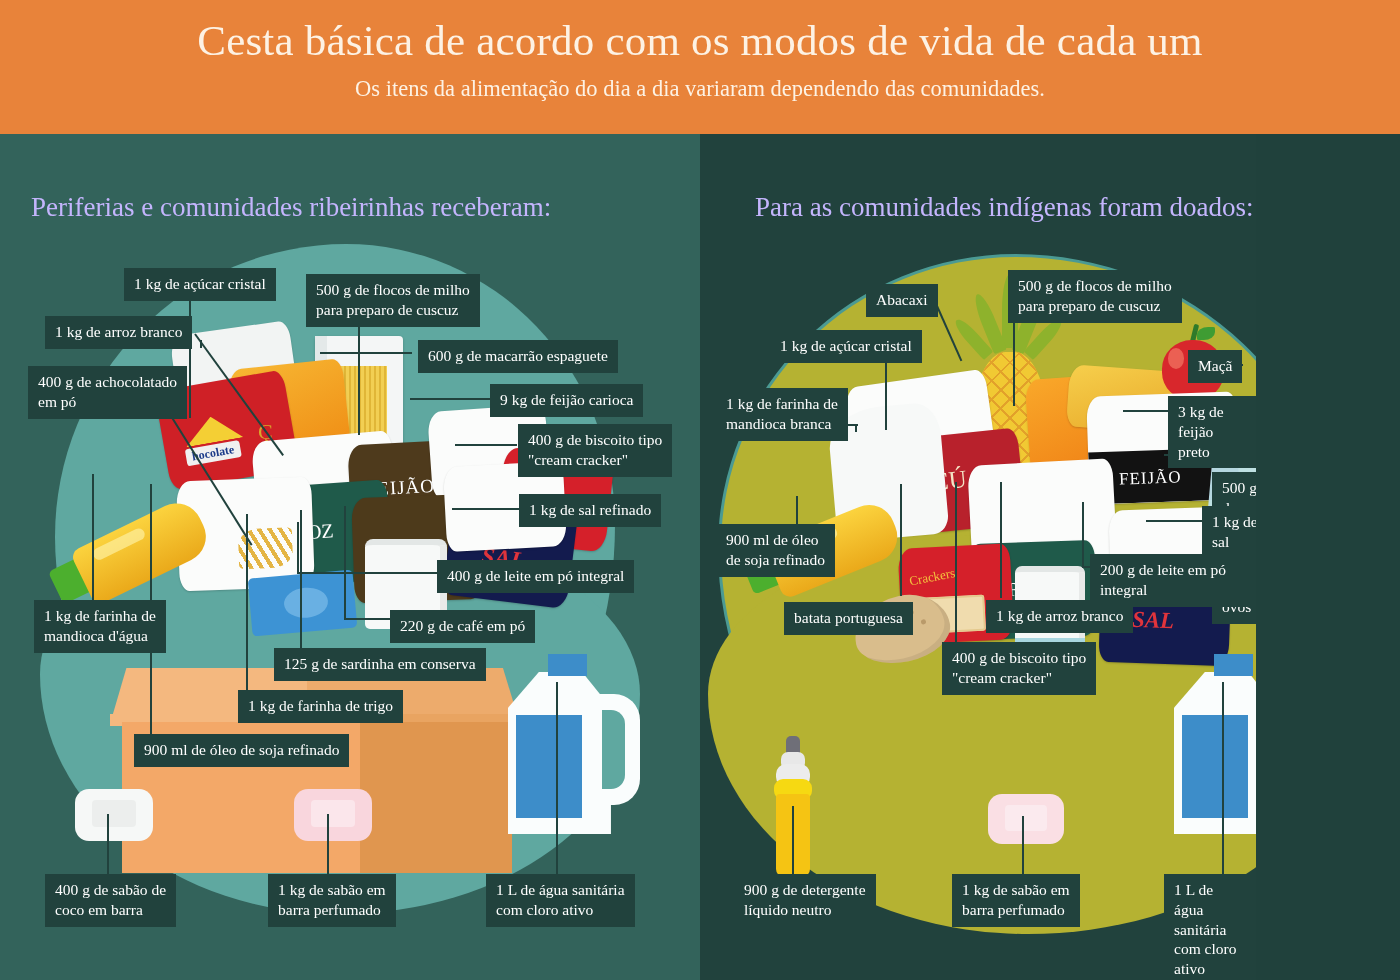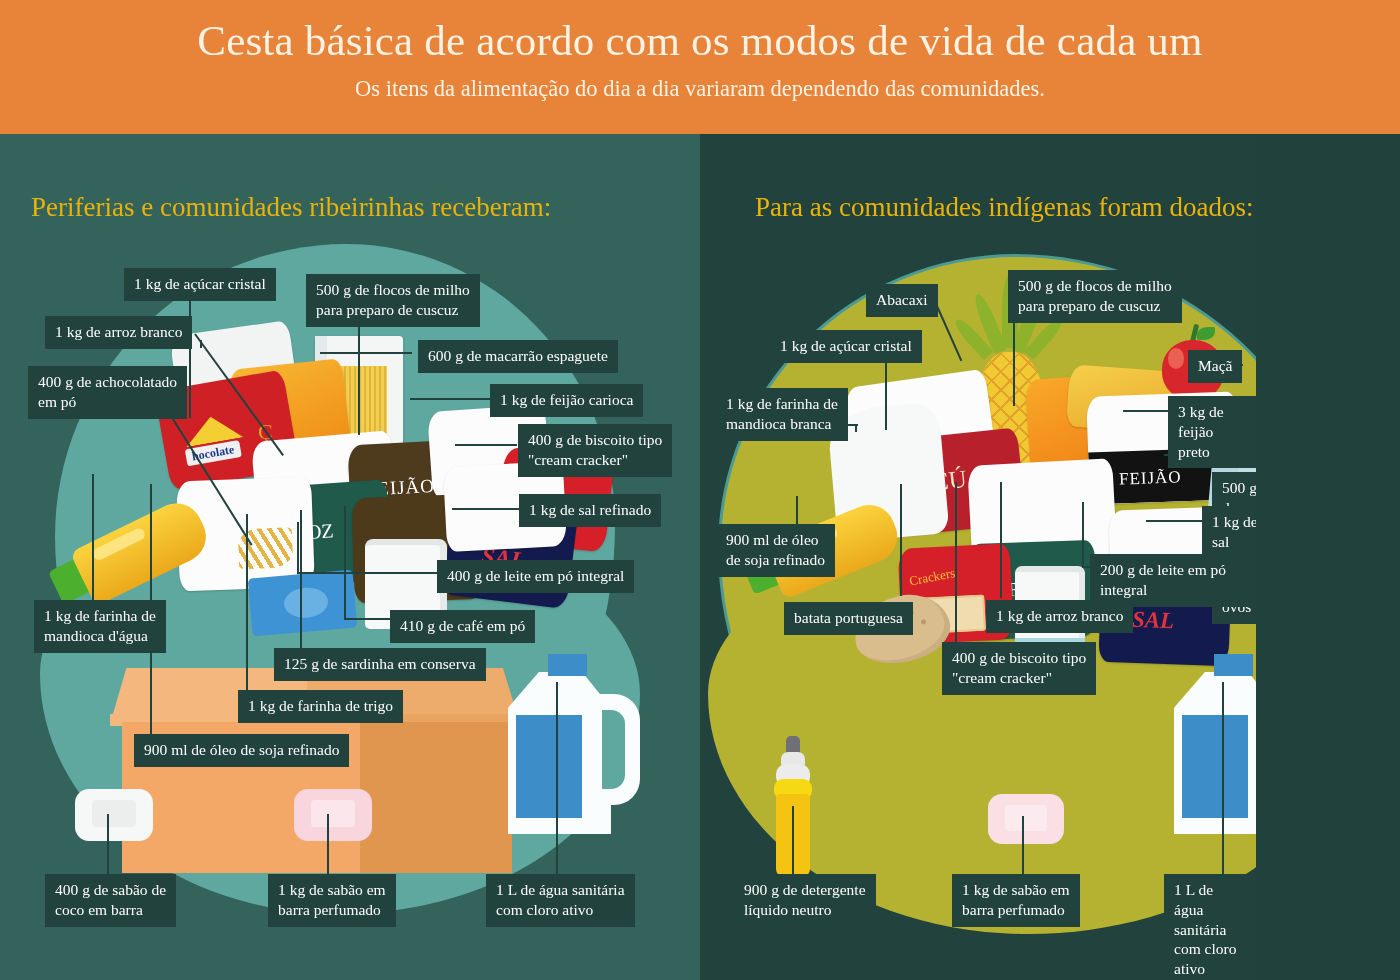--- a/index.html
+++ b/index.html
@@ -24,21 +24,21 @@
     position:absolute; left:0; right:0; top:76px; text-align:center;
     color:#fdf2e4; font-size:22.5px; font-family:"Liberation Serif", serif;
   }
 
   
   .panel { position:absolute; top:134px; height:846px; overflow:hidden; }
   .panel-left  { left:0;     width:700px; background:#33635b; }
   .panel-right { left:700px; width:556px; background:#21423d; }
 
   .panel-head {
-    position:absolute; top:58px; font-size:27px; color:#eab308;
+    position:absolute; top:58px; font-size:27px; color:#c4b5fd;
     font-family:"Liberation Serif", serif; white-space:nowrap;
   }
   .panel-left  .panel-head { left:31px; }
   .panel-right .panel-head { left:55px; }
 
   
   .blob { position:absolute; }
   .blob-left {
     left:55px; top:110px; width:560px; height:610px;
     background:#5fa8a0;
@@ -285,26 +285,26 @@
       <div class="label"></div>
     </div>
 
     <div class="lbl" style="left:124px; top:134px;">1 kg de açúcar cristal</div>
     <div class="lbl" style="left:306px; top:140px;">500 g de flocos de milho
 para preparo de cuscuz</div>
     <div class="lbl" style="left:45px;  top:182px;">1 kg de arroz branco</div>
     <div class="lbl" style="left:418px; top:206px;">600 g de macarrão espaguete</div>
     <div class="lbl" style="left:28px;  top:232px;">400 g de achocolatado
 em pó</div>
-    <div class="lbl" style="left:490px; top:250px;">1 kg de feijão carioca</div>
+    <div class="lbl" style="left:490px; top:250px;">9 kg de feijão carioca</div>
     <div class="lbl" style="left:518px; top:290px;">400 g de biscoito tipo
 "cream cracker"</div>
     <div class="lbl" style="left:519px; top:360px;">1 kg de sal refinado</div>
     <div class="lbl" style="left:437px; top:426px;">400 g de leite em pó integral</div>
-    <div class="lbl" style="left:390px; top:476px;">410 g de café em pó</div>
+    <div class="lbl" style="left:390px; top:476px;">220 g de café em pó</div>
     <div class="lbl" style="left:274px; top:514px;">125 g de sardinha em conserva</div>
     <div class="lbl" style="left:238px; top:556px;">1 kg de farinha de trigo</div>
     <div class="lbl" style="left:34px;  top:466px;">1 kg de farinha de
 mandioca d'água</div>
     <div class="lbl" style="left:134px; top:600px;">900 ml de óleo de soja refinado</div>
     <div class="lbl" style="left:45px;  top:740px;">400 g de sabão de
 coco em barra</div>
     <div class="lbl" style="left:268px; top:740px;">1 kg de sabão em
 barra perfumado</div>
     <div class="lbl" style="left:486px; top:740px;">1 L de água sanitária

